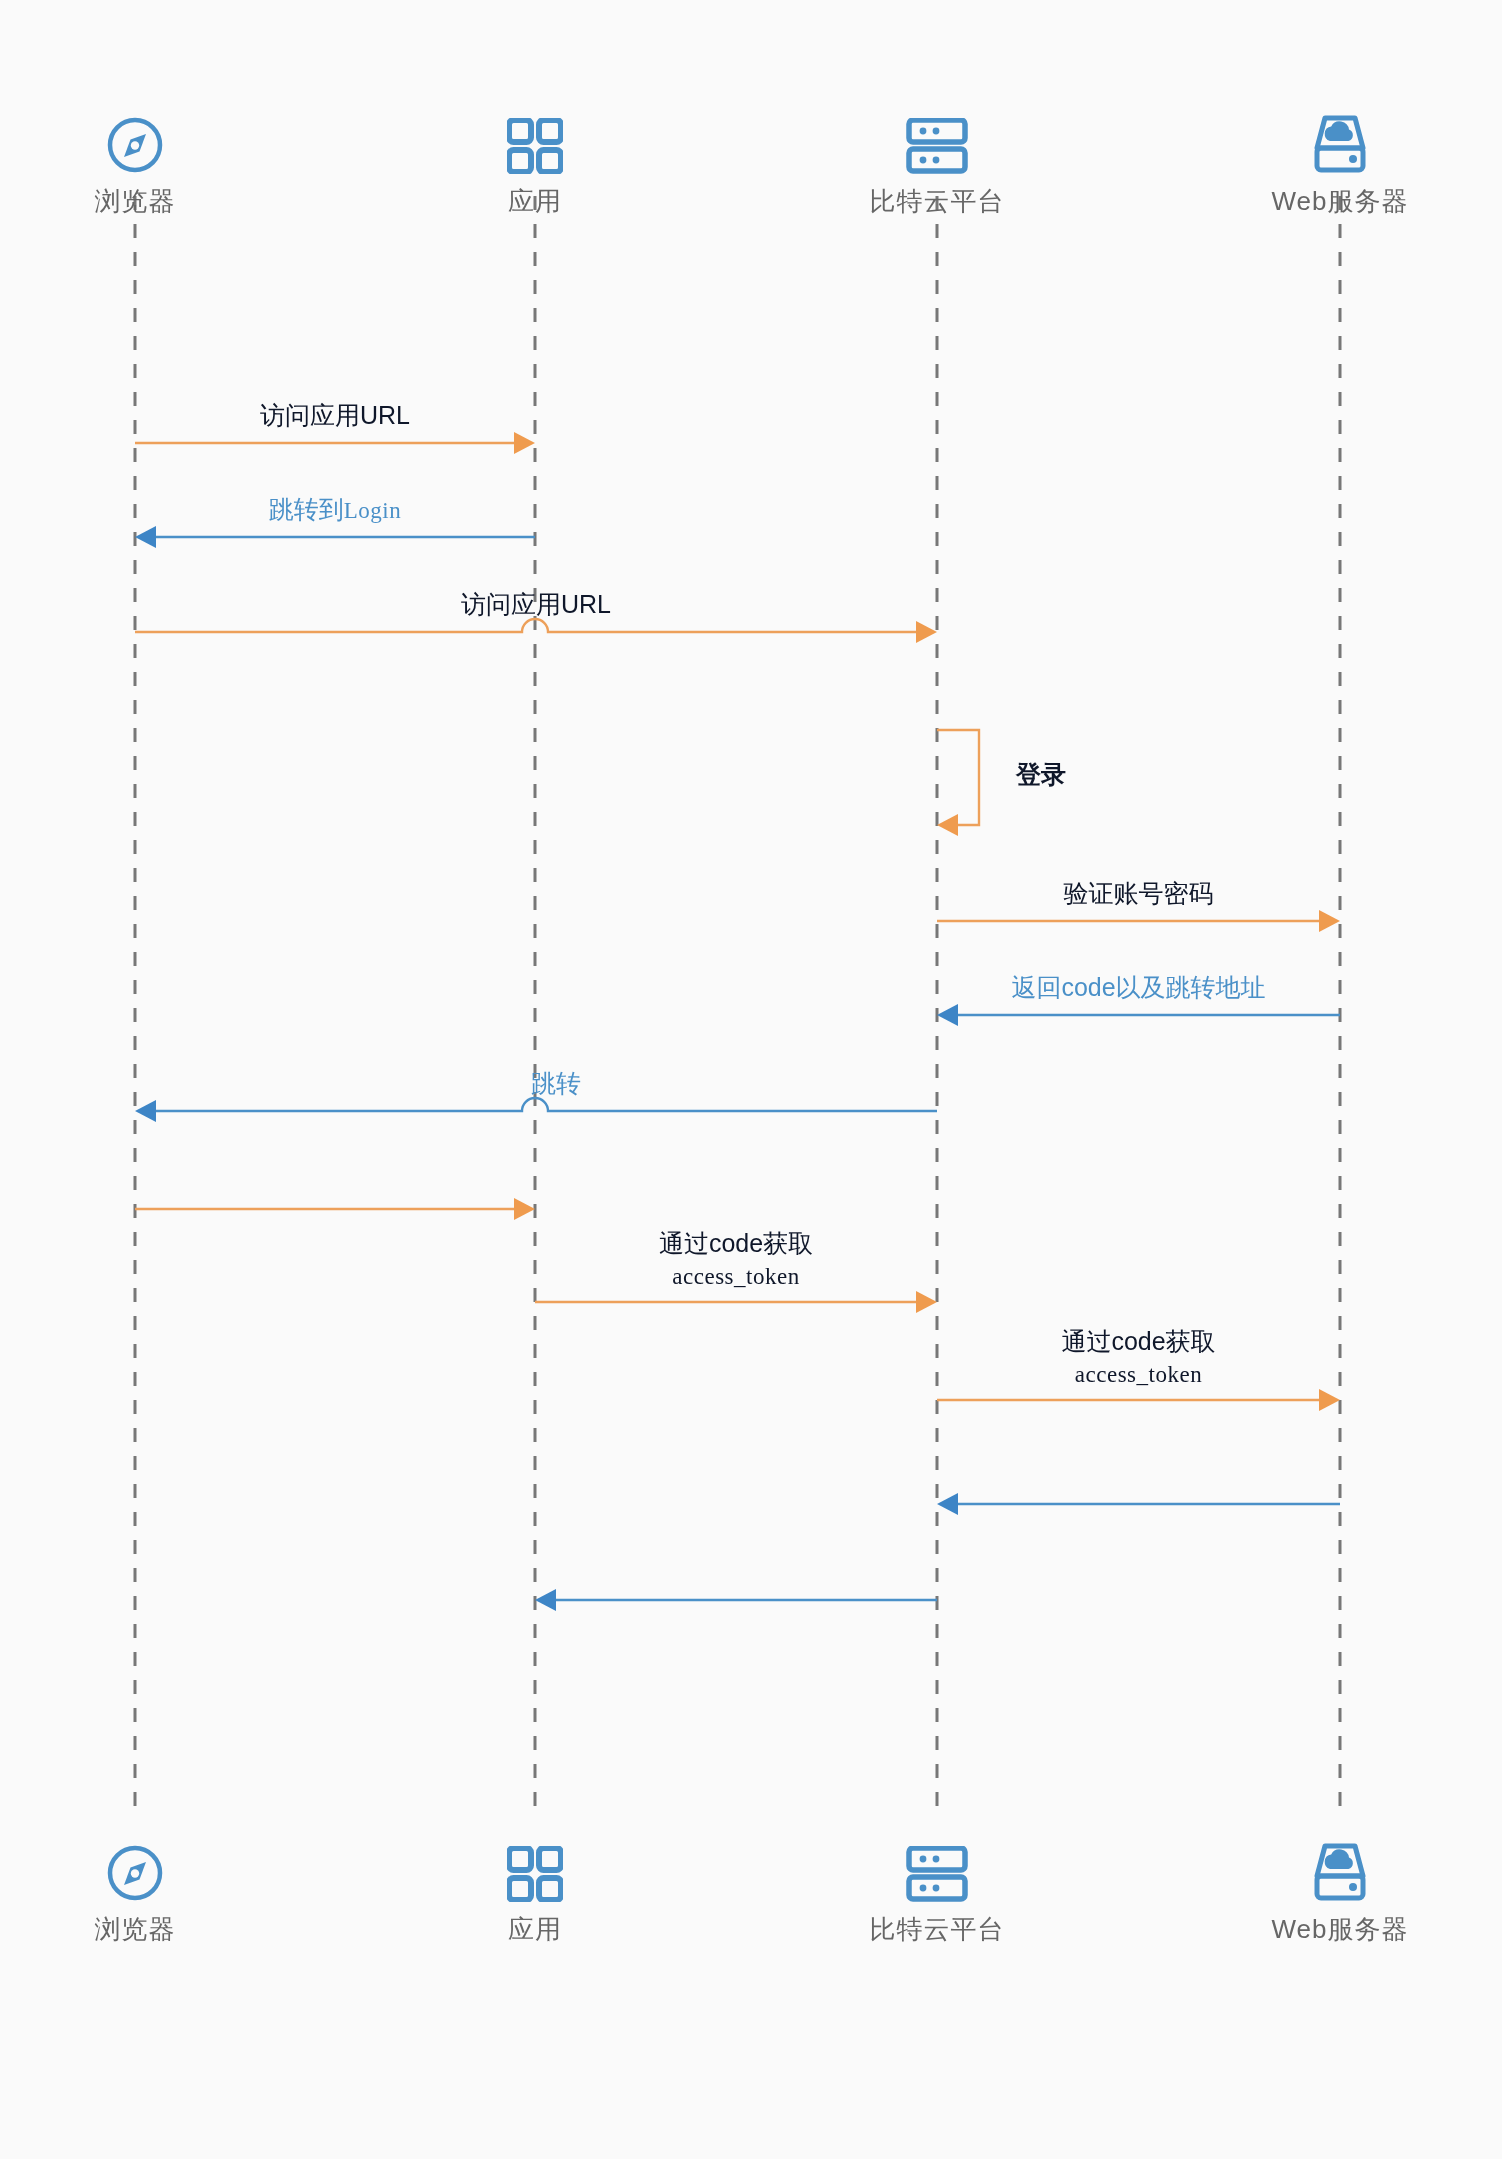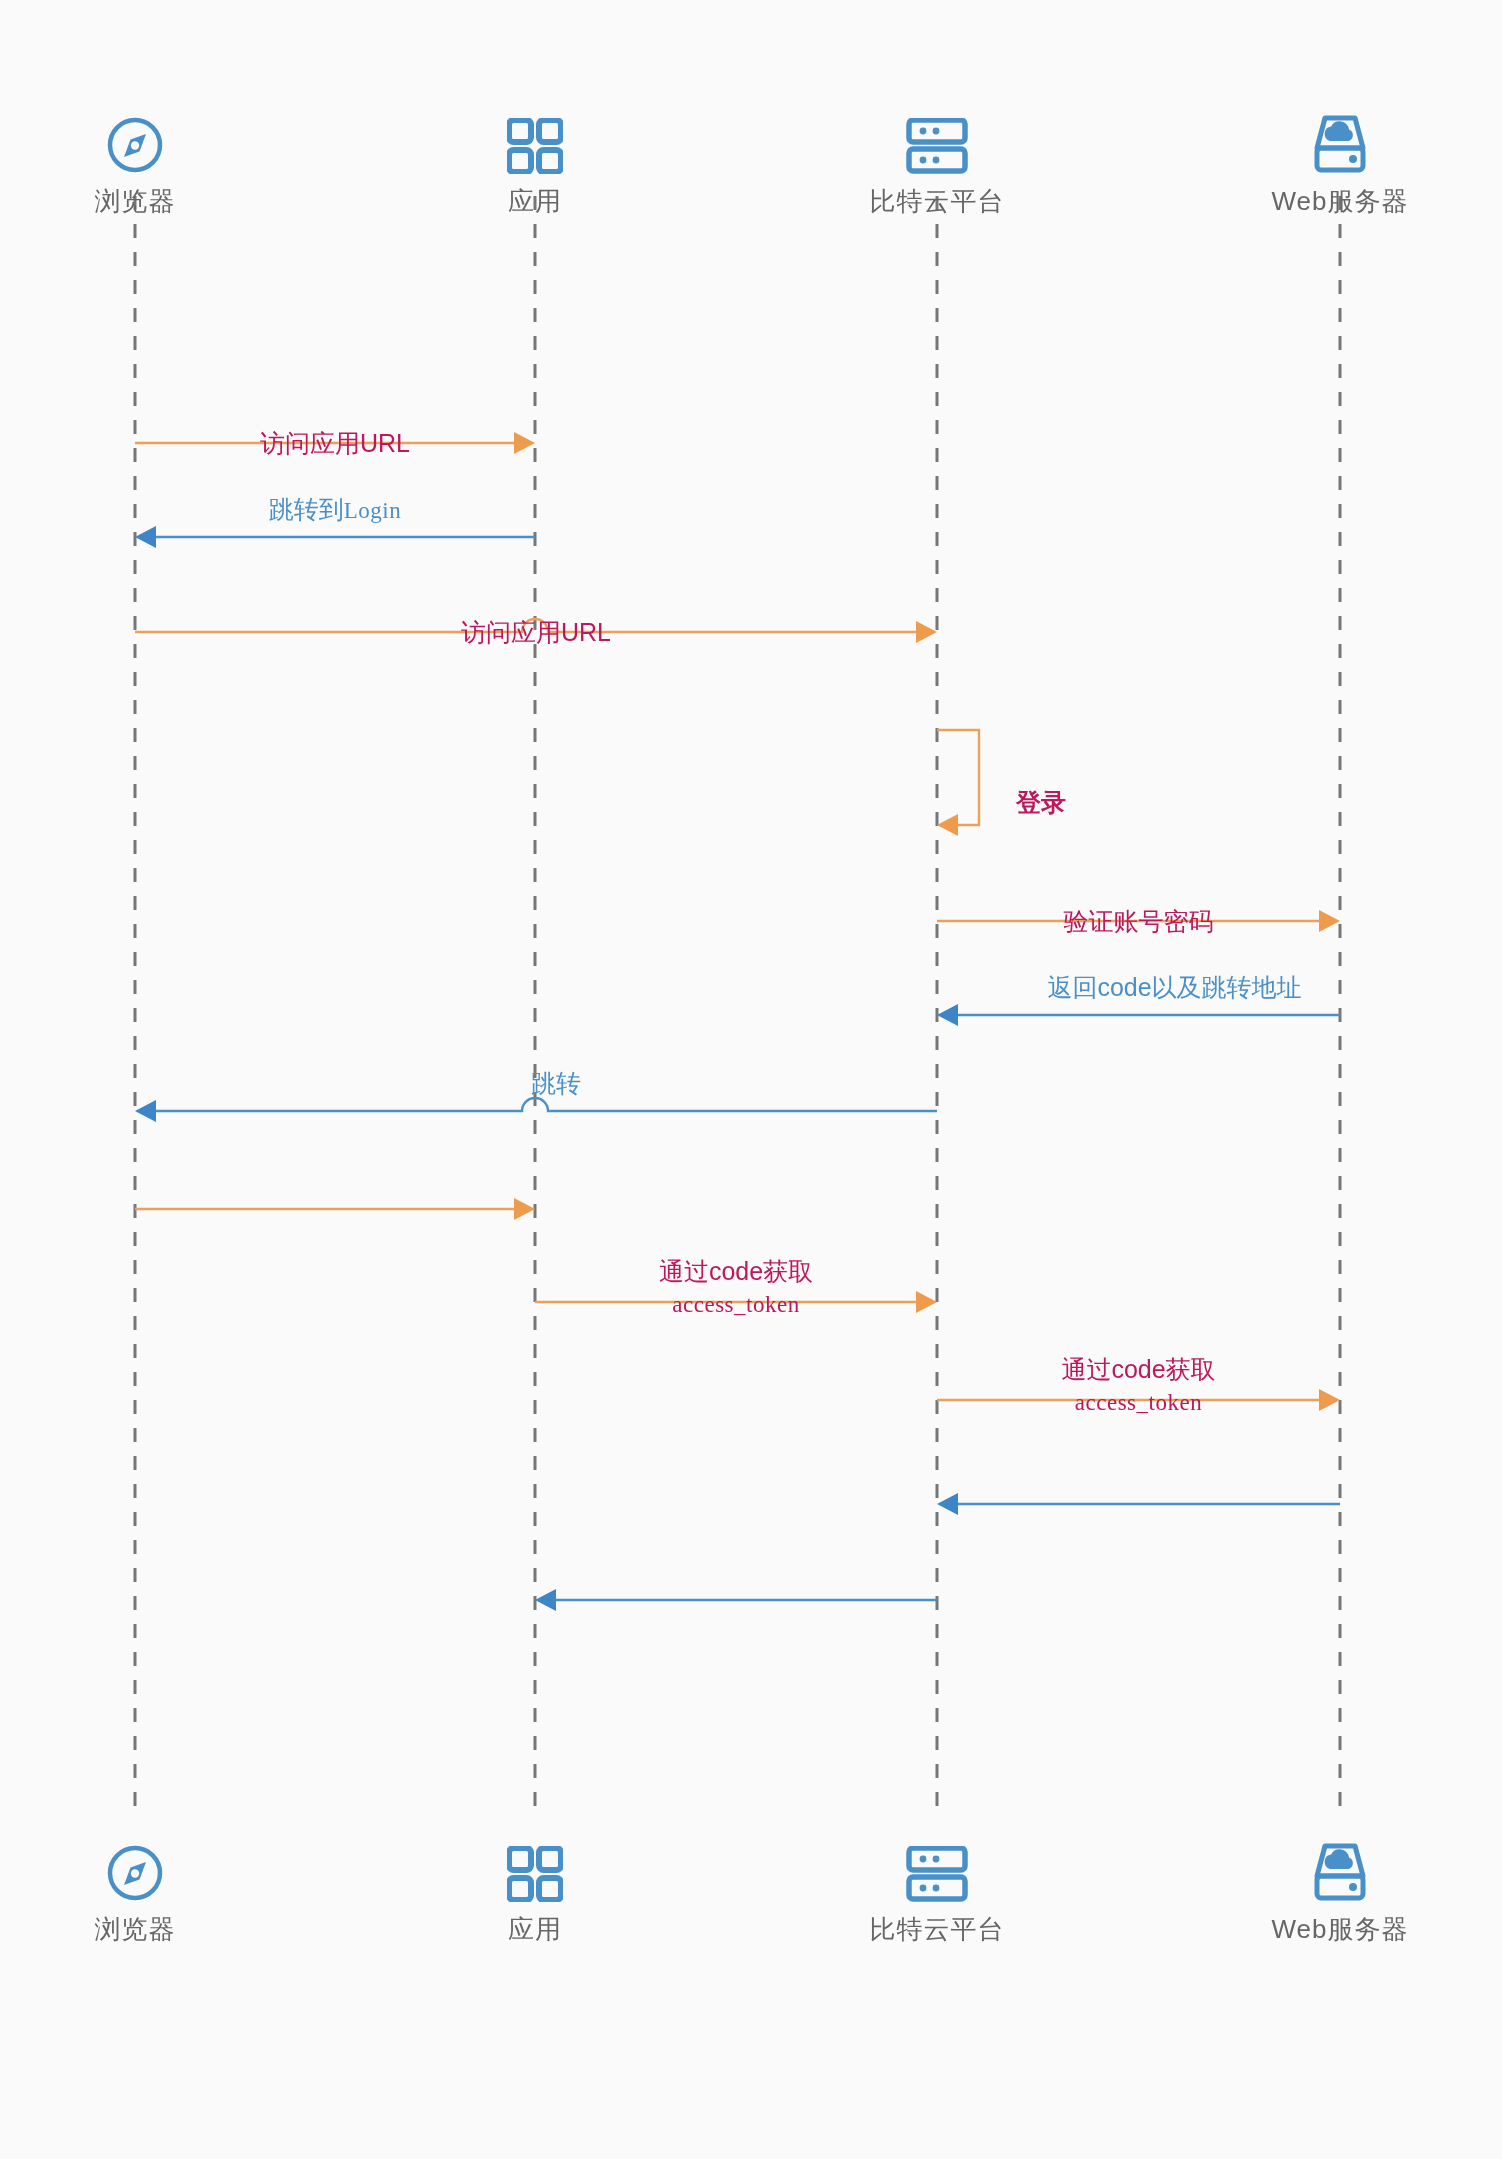--- a/index.html
+++ b/index.html
@@ -66,21 +66,21 @@
   }
   .msg-label {
     position: absolute;
     transform: translate(-50%, -100%);
     text-align: center;
     font-size: 25px;
     line-height: 1.35;
     white-space: nowrap;
     pointer-events: none;
   }
-  .lbl-orange { color: #be185d; margin-top: 28px; }
+  .lbl-orange { color: #0f172a; }
   .lbl-blue   { color: #4a90c8; }
   .mono { font-family: Liberation Serif, serif; letter-spacing: 0.5px; font-size: 23px; }
 </style>
 </head>
 <body>
 
 <div id="diagram-root">
 
   <svg id="seq-svg" viewBox="0 0 1502 2159" xmlns="http://www.w3.org/2000/svg">
     <g id="lifelines-group">
@@ -212,21 +212,21 @@
         <div class="p-label">Web服务器</div>
       </div>
     </div>
 
   <div id="message-labels">
       <div class="msg-label lbl-orange" style="left: 335px; top: 433px;">访问应用URL</div>
       <div class="msg-label lbl-blue" style="left: 335px; top: 527px;"><span>跳转到</span><span class="mono">Login</span></div>
       <div class="msg-label lbl-orange" style="left: 536px; top: 622px;">访问应用URL</div>
       <div class="msg-label lbl-orange" style="left: 1041px; top: 791.5px; font-weight: bold;">登录</div>
       <div class="msg-label lbl-orange" style="left: 1138.5px; top: 911px;">验证账号密码</div>
-      <div class="msg-label lbl-blue" style="left: 1138.5px; top: 1005px; margin-left: 36px;">返回code以及跳转地址</div>
+      <div class="msg-label lbl-blue" style="left: 1138.5px; top: 1005px;">返回code以及跳转地址</div>
       <div class="msg-label lbl-blue" style="left: 556px; top: 1101px;">跳转</div>
       <div class="msg-label lbl-orange" style="left: 736px; top: 1292px;">
         <div>通过code获取</div>
         <div class="mono">access_token</div>
       </div>
       <div class="msg-label lbl-orange" style="left: 1138.5px; top: 1390px;">
         <div>通过code获取</div>
         <div class="mono">access_token</div>
       </div>
     </div>

